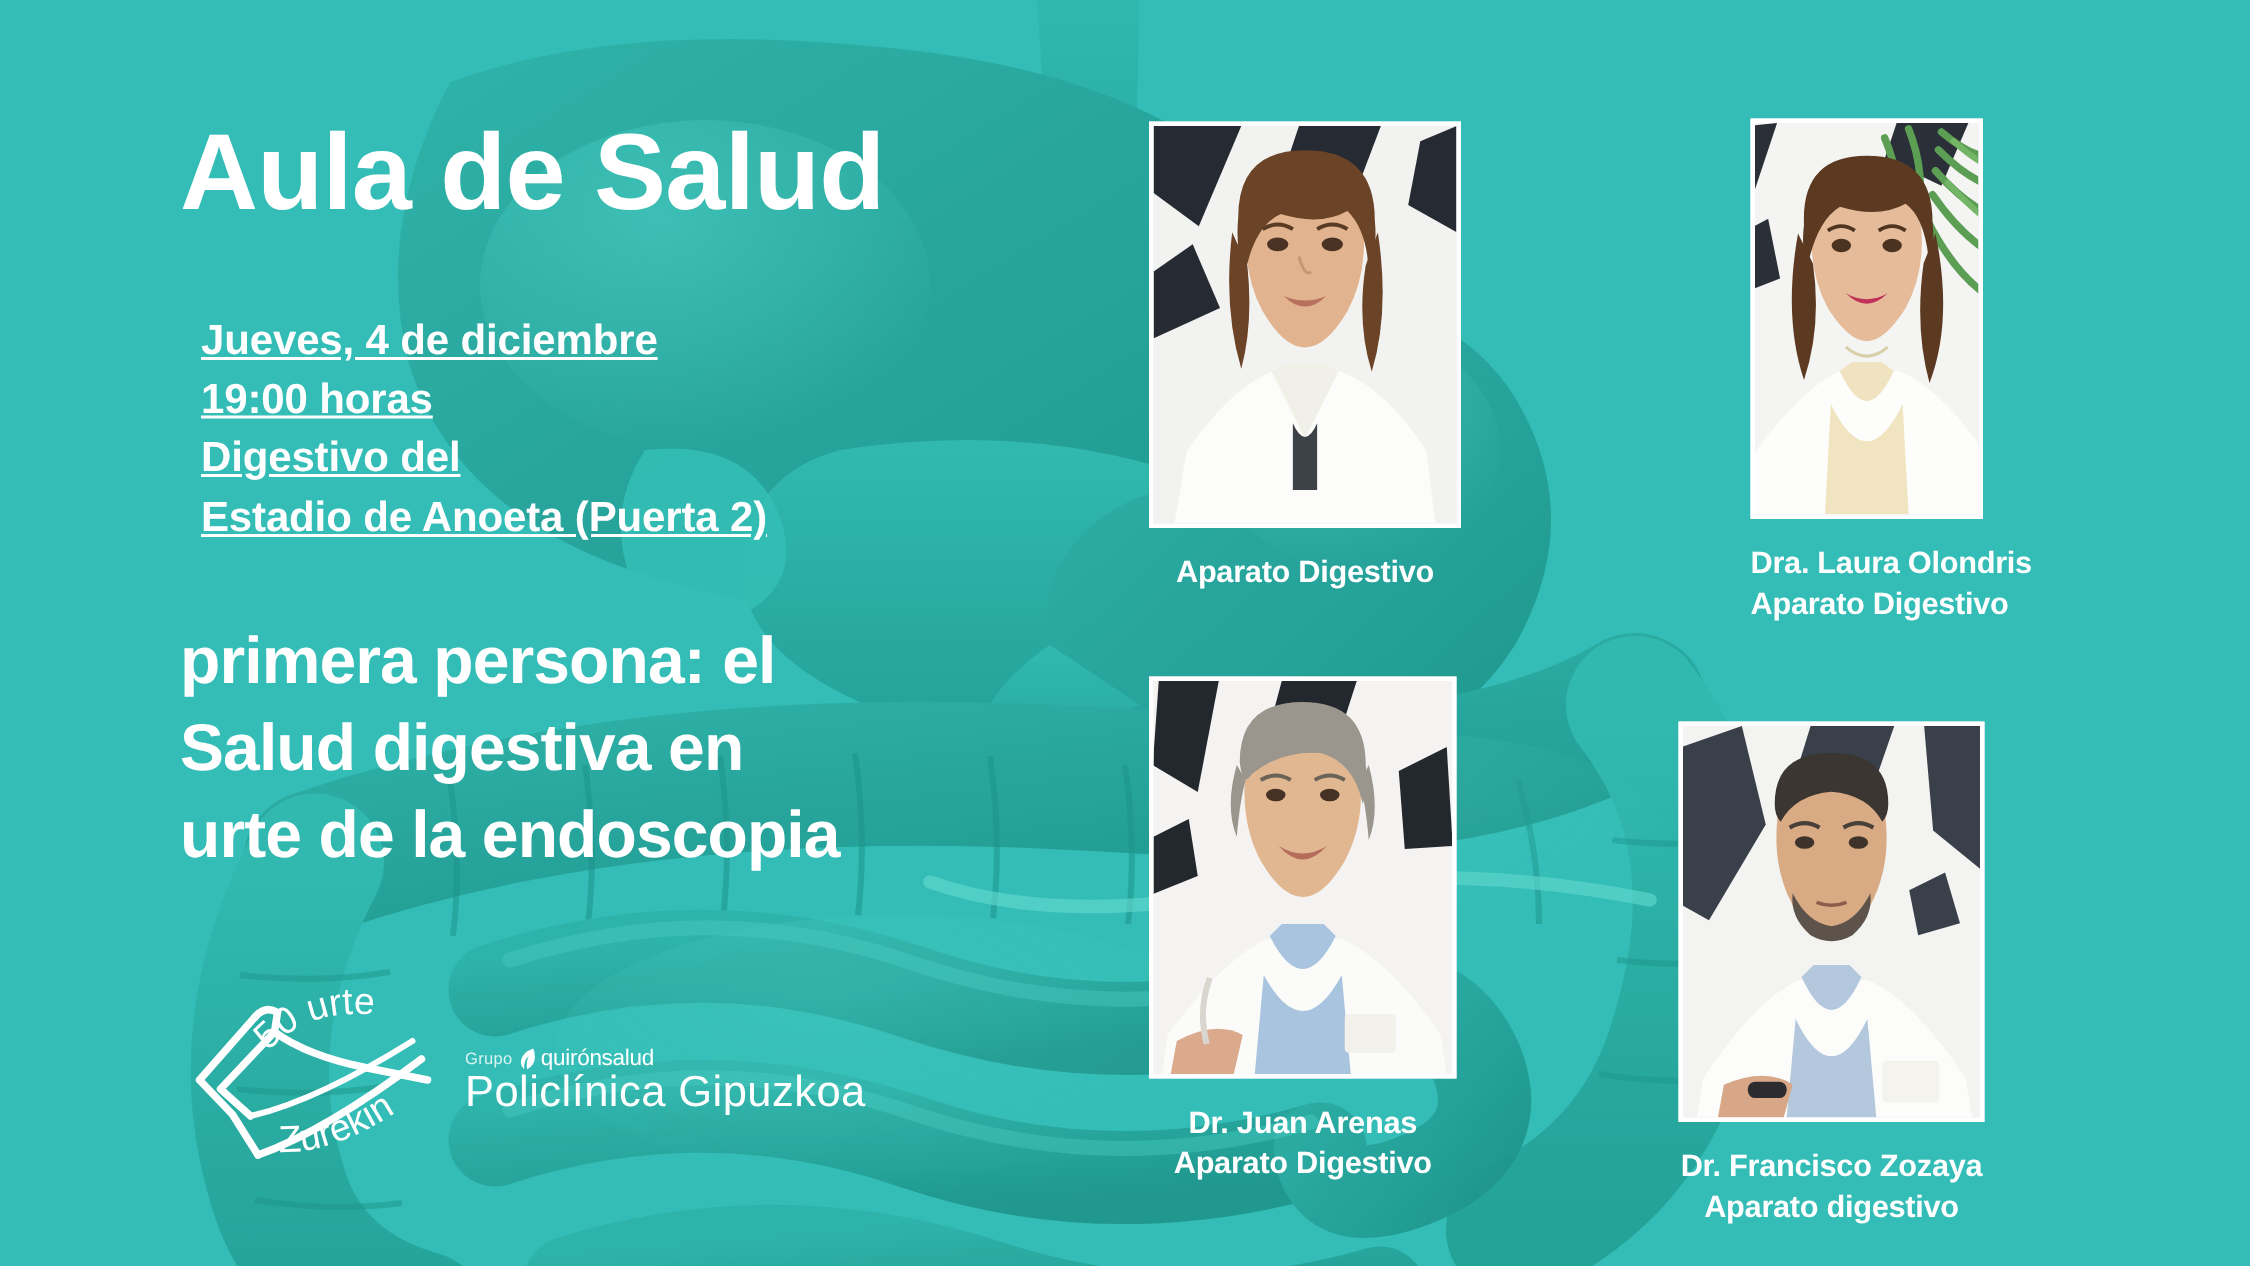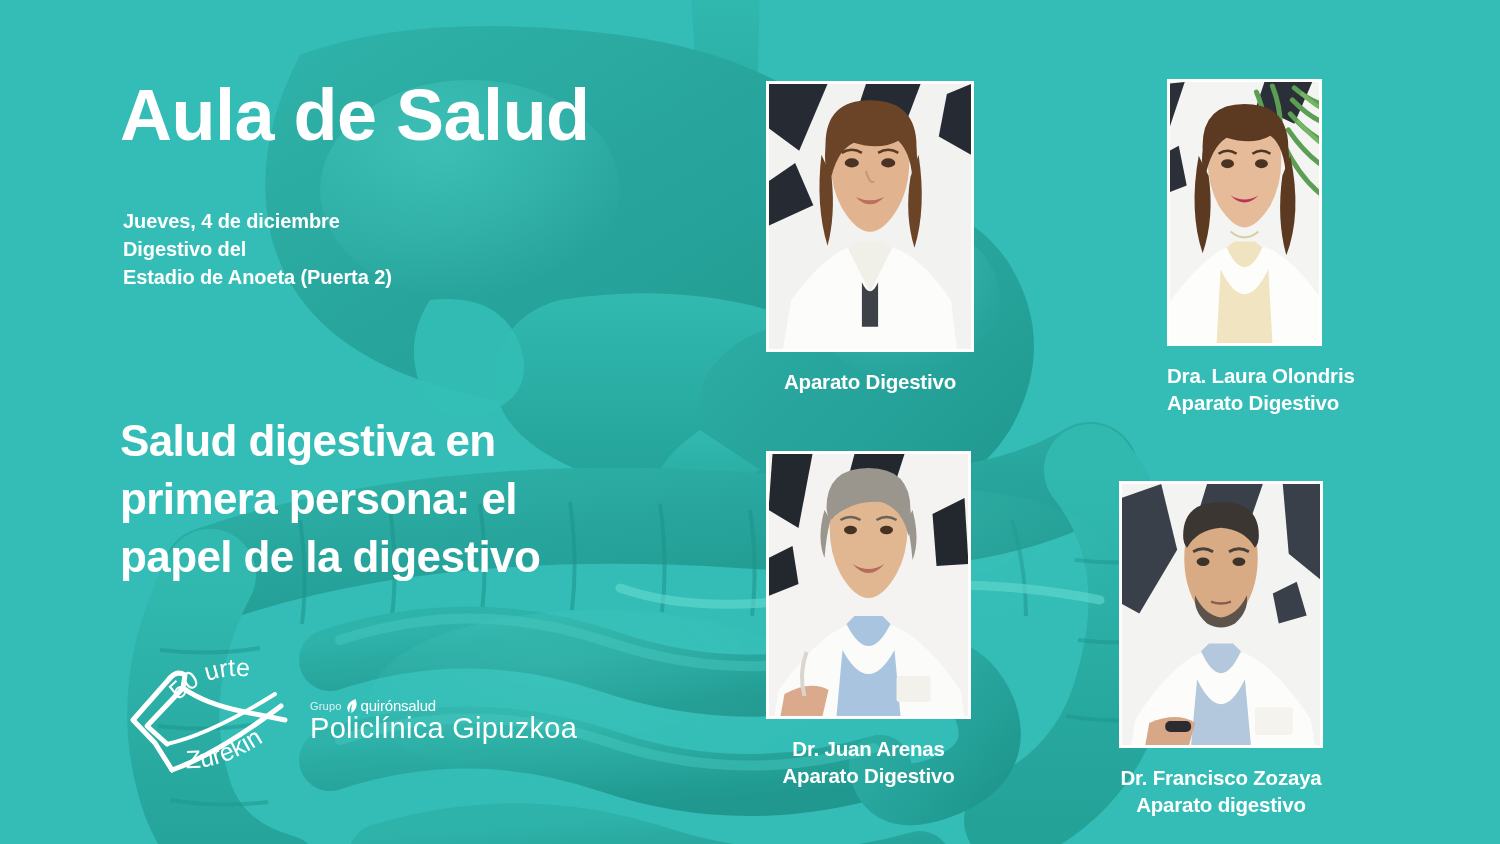--- a/index.html
+++ b/index.html
@@ -35,26 +35,27 @@
     font-size:72px;
     font-weight:bold;
     color:#ffffff;
     letter-spacing:-0.5px;
     line-height:1.05;
     white-space:nowrap;
   }
 
   #event-details {
     position:absolute;
-    left:3px; top:207px;
-    font-size:20px;
+    left:14px; top:207px;
+    font-size:28px;
     font-weight:bold;
     color:#ffffff;
     line-height:1.40;
     letter-spacing:-0.1px;
+    text-decoration:underline;
   }
   #event-details div { white-space:nowrap; }
 
   #talk-title {
     position:absolute;
     left:0px; top:412px;
     font-size:44px;
     font-weight:bold;
     color:#ffffff;
     line-height:1.32;
@@ -224,28 +225,29 @@
       <ellipse cx="950" cy="560" rx="160" ry="70" fill="url(#hi)" opacity="0.4"></ellipse>
     </g>
   </svg>
 
   <div class="left-col">
 
     <h1 id="poster-title">Aula de Salud</h1>
 
     <div id="event-details">
       <div>Jueves, 4 de diciembre</div>
+      <div>19:00 horas</div>
       <div>Digestivo del</div>
       <div>Estadio de Anoeta (Puerta 2)</div>
     </div>
 
     <div id="talk-title">
+      <div>primera persona: el</div>
       <div>Salud digestiva en</div>
-      <div>primera persona: el</div>
-      <div>papel de la digestivo</div>
+      <div>urte de la endoscopia</div>
     </div>
 
     <div id="logo-block">
 
       <svg id="anniversary-logo" viewBox="0 0 170 132" aria-hidden="true">
         <defs>
           <path id="arcTop" d="M48 60 Q82 14 152 34"></path>
           <path id="arcBottom" d="M48 118 Q92 128 150 86"></path>
         </defs>
 

